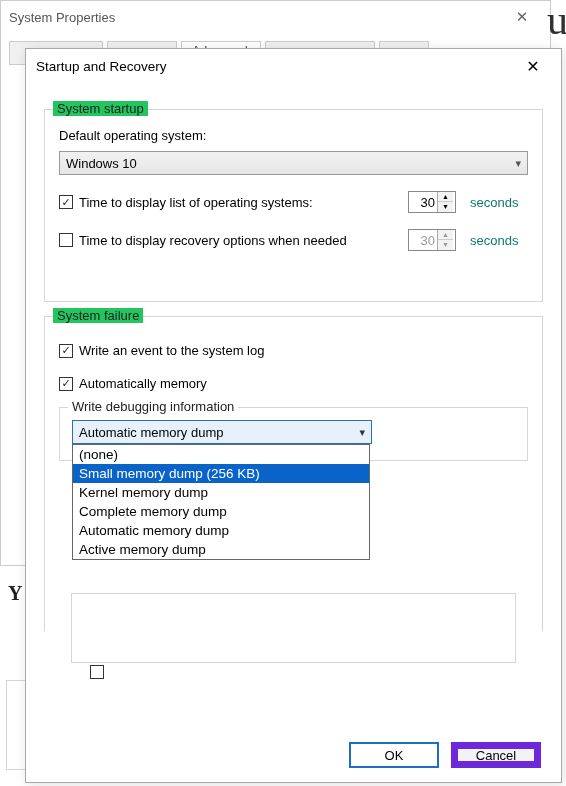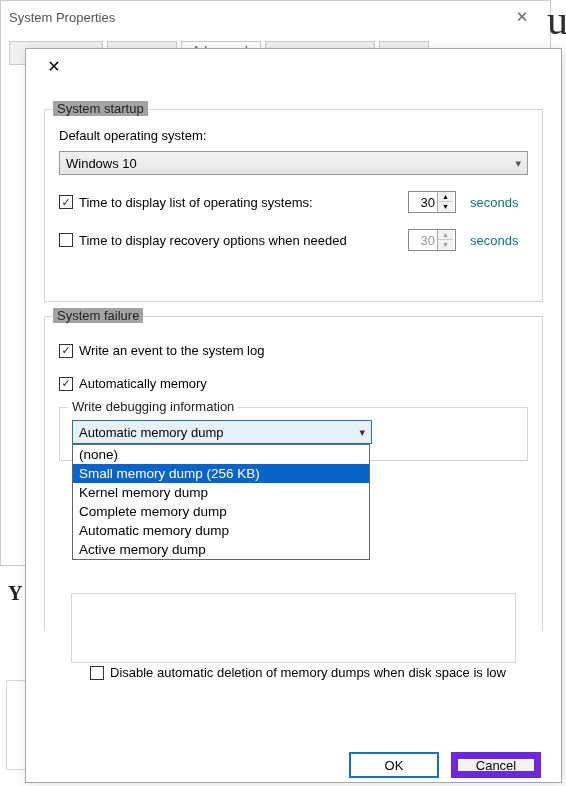--- a/index.html
+++ b/index.html
@@ -19,21 +19,21 @@
   .back-letter-y { position: absolute; left: 8px; top: 582px; font-size: 20px; font-weight: 600; font-family: Georgia, serif; color: #202020; }
   
   
   .dialog { position: absolute; left: 25px; top: 48px; width: 537px; height: 735px; background: #fff; border: 1px solid #a8a8a8; box-shadow: 2px 2px 12px rgba(0,0,0,.12); }
   .dlg-titlebar { height: 34px; display: flex; align-items: center; padding: 0 10px; }
   .dlg-title { flex: 1; font-size: 13.5px; }
   .dlg-close { width: 36px; text-align: center; font-size: 16px; cursor: default; }
   .dlg-body { padding: 12px 18px 0 18px; }
   
   .group { border: 1px solid #d6d6d6; padding: 14px 14px 20px 14px; position: relative; margin-top: 14px; }
-  .group-label { position: absolute; top: -9px; left: 8px; background: #a3a3a3; padding: 0 4px; color: #222; }
+  .group-label { position: absolute; top: -9px; left: 8px; background: #22c55e; padding: 0 4px; color: #222; }
   .group-label-inner { position: absolute; top: -9px; left: 8px; background: #fff; padding: 0 4px; color: #222; }
   .field-label { margin: 4px 0 8px 0; }
   
   .select-os { width: 100%; height: 24px; border: 1px solid #999; background: linear-gradient(#f2f2f2,#e6e6e6); display: flex; align-items: center; padding: 0 6px; position: relative; }
   .select-os .chev { position: absolute; right: 6px; font-size: 11px; color: #555; }
   
   .row { display: flex; align-items: center; margin-top: 16px; gap: 6px; }
   .chk { width: 14px; height: 14px; border: 1px solid #333; display: inline-flex; align-items: center; justify-content: center; font-size: 11px; line-height: 1; background: #fff; }
   .chk.checked::after { content: "✓"; color: #222; }
   .row-label { flex: 1; }
@@ -54,21 +54,21 @@
   .combo .chev { position: absolute; right: 6px; font-size: 11px; color: #333; }
   
   .combo-list { position: absolute; width: 298px; border: 1px solid #666; background: #fff; z-index: 20; }
   .combo-opt { padding: 2px 6px; font-size: 13.5px; cursor: default; }
   .combo-opt.sel { background: #0a63c9; color: #fff; }
   
   .ghost-group { border: 1px solid #d6d6d6; height: 70px; margin-top: 6px; background: #fff; position: absolute; left: 45px; right: 45px; }
   
   .disable-row { position: absolute; left: 64px; right: 26px; display: flex; align-items: center; gap: 6px; white-space: nowrap; overflow: hidden; font-size: 13.5px; }
   
-  .button-row { position: absolute; bottom: 4px; right: 20px; display: flex; gap: 12px; }
+  .button-row { position: absolute; bottom: 14px; right: 20px; display: flex; gap: 12px; }
   .btn { width: 90px; height: 26px; border: 7px solid #6d28d9; background: #f3f3f3; display: flex; align-items: center; justify-content: center; cursor: default; }
   .btn.primary { border: 2px solid #1a6fc4; background: #fff; }
   
   .extra-border { position: absolute; left: 6px; top: 680px; width: 548px; height: 90px; border: 1px solid #d6d6d6; background: #fff; z-index: -1; }
 </style>
 </head>
 <body>
 
 <div class="back-window">
   <div class="back-titlebar">
@@ -83,20 +83,21 @@
     <div class="tab" style="left:370px;width:50px"></div>
   </div>
   <div class="back-body"></div>
 </div>
 <div class="back-letter-u">u</div>
 <div class="back-letter-y">Y</div>
 <div class="extra-border"></div>
 
 <div class="dialog">
   <div class="dlg-titlebar">
+    <span class="dlg-title">Startup and Recovery</span>
     <span class="dlg-close">✕</span>
   </div>
 
   <div class="dlg-body">
 
     <div class="group" style="padding-bottom:50px">
       <span class="group-label">System startup</span>
       <div class="field-label">Default operating system:</div>
       <div class="select-os">
         <span>Windows 10</span>
@@ -157,20 +158,19 @@
             <div class="combo-opt">Active memory dump</div>
           </div>
       </div>
     </div>
   </div>
 
   <div class="ghost-group" style="top:538px"></div>
 
   <div class="disable-row" style="top:616px">
     <span class="chk"></span>
-    <span>Disable automatic deletion of memory dumps when disk space is low</span>
   </div>
 
   <div class="button-row">
     <div class="btn primary">OK</div>
     <div class="btn">Cancel</div>
   </div>
 </div>
 
 </body></html>

